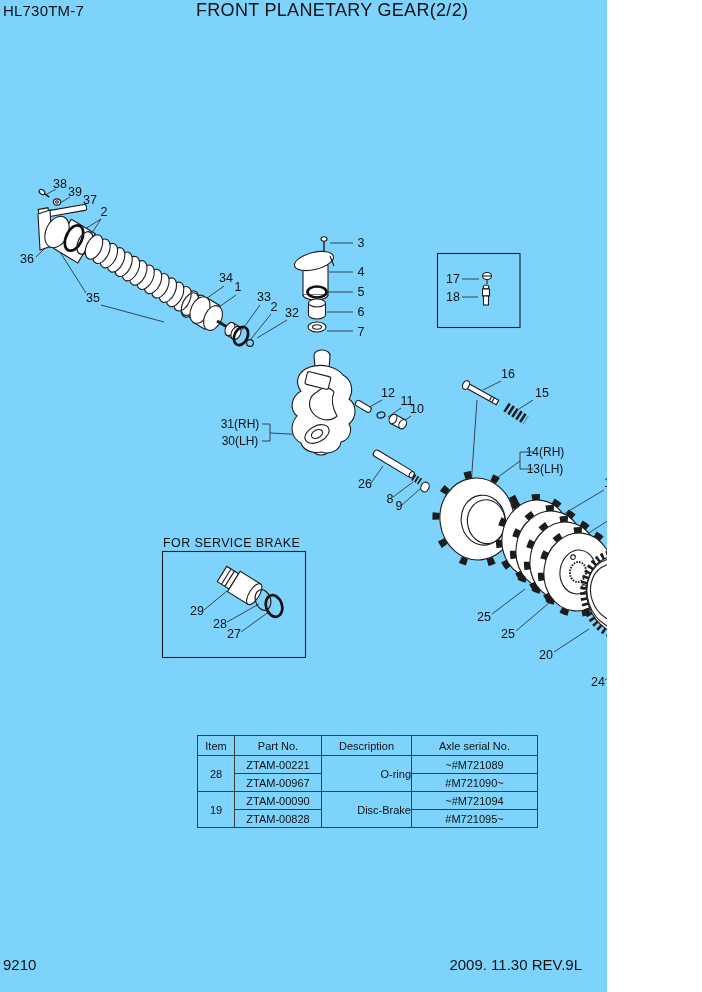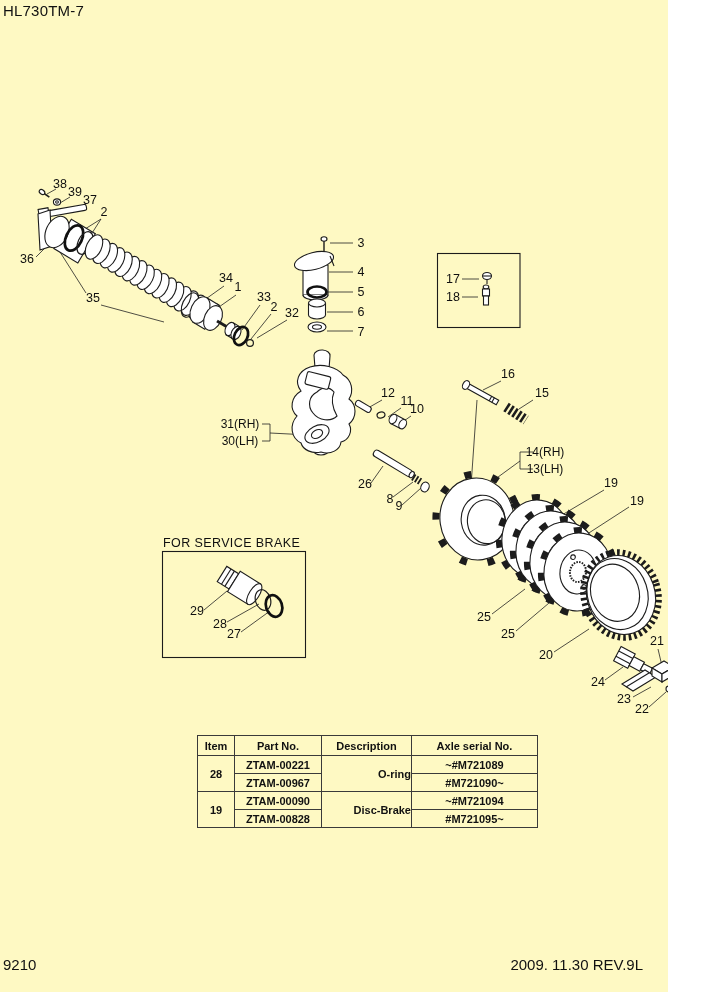--- a/index.html
+++ b/index.html
@@ -1,43 +1,44 @@
 <!DOCTYPE html>
 <html><head>
 <meta charset="utf-8">
 <style>
   html,body{margin:0;padding:0;background:#fff;}
-  .page{position:relative;width:668px;height:992px;background:#fef9c3;overflow:hidden;
+  .page{position:relative;width:607px;height:992px;background:#7dd3fc;overflow:hidden;
         font-family:"Liberation Sans",sans-serif;color:#111;}
   .hdr-model{position:absolute;left:3px;top:2px;font-size:15px;letter-spacing:.2px;}
   .hdr-title{position:absolute;left:196px;top:0;font-size:18px;letter-spacing:.3px;}
   .ftr-page{position:absolute;left:3px;top:956px;font-size:15px;}
   .ftr-rev{position:absolute;right:25px;top:956px;font-size:15px;}
   svg.diagram{position:absolute;left:0;top:0;}
   svg .ln{stroke:#222;stroke-width:.8;fill:none;}
   svg .pt{stroke:#1c1c1c;stroke-width:1.1;fill:#fff;}
   svg .ptn{stroke:#1c1c1c;stroke-width:1.1;fill:none;}
   svg .bold{stroke:#101010;stroke-width:2.7;fill:none;}
   svg .thin{stroke:#1c1c1c;stroke-width:1.2;fill:none;}
   svg .lbl{font-family:"Liberation Sans",sans-serif;font-size:12.5px;fill:#101010;}
   svg .lbl2{font-family:"Liberation Sans",sans-serif;font-size:12px;fill:#101010;}
   svg .boxlbl{font-family:"Liberation Sans",sans-serif;font-size:12.5px;fill:#101010;letter-spacing:.4px;}
   table.parts{position:absolute;left:197px;top:735px;border-collapse:collapse;table-layout:fixed;}
-  table.parts th,table.parts td{border:1px solid #3a3a3a;font-size:11px;font-weight:bold;
+  table.parts th,table.parts td{border:1px solid #3a3a3a;font-size:11px;font-weight:normal;
         text-align:center;padding:0;white-space:nowrap;}
   table.parts th{height:19px;}
   table.parts td{height:17px;}
   table.parts td.desc{text-align:right;padding-left:13px;}
 </style>
 </head>
 <body>
 
 <div class="page">
 
   <div class="hdr-model">HL730TM-7</div>
+  <div class="hdr-title">FRONT PLANETARY GEAR(2/2)</div>
 
   <svg class="diagram" width="702" height="992" viewBox="0 0 702 992">
     <defs>
       <ellipse id="coil" rx="7.5" ry="13" class="pt"></ellipse>
     </defs>
 
     <g class="ln">
       <path d="M56,189 L47,194"></path>
         <path d="M70,197 L60,203"></path>
         <path d="M84,206 L70,212"></path>

